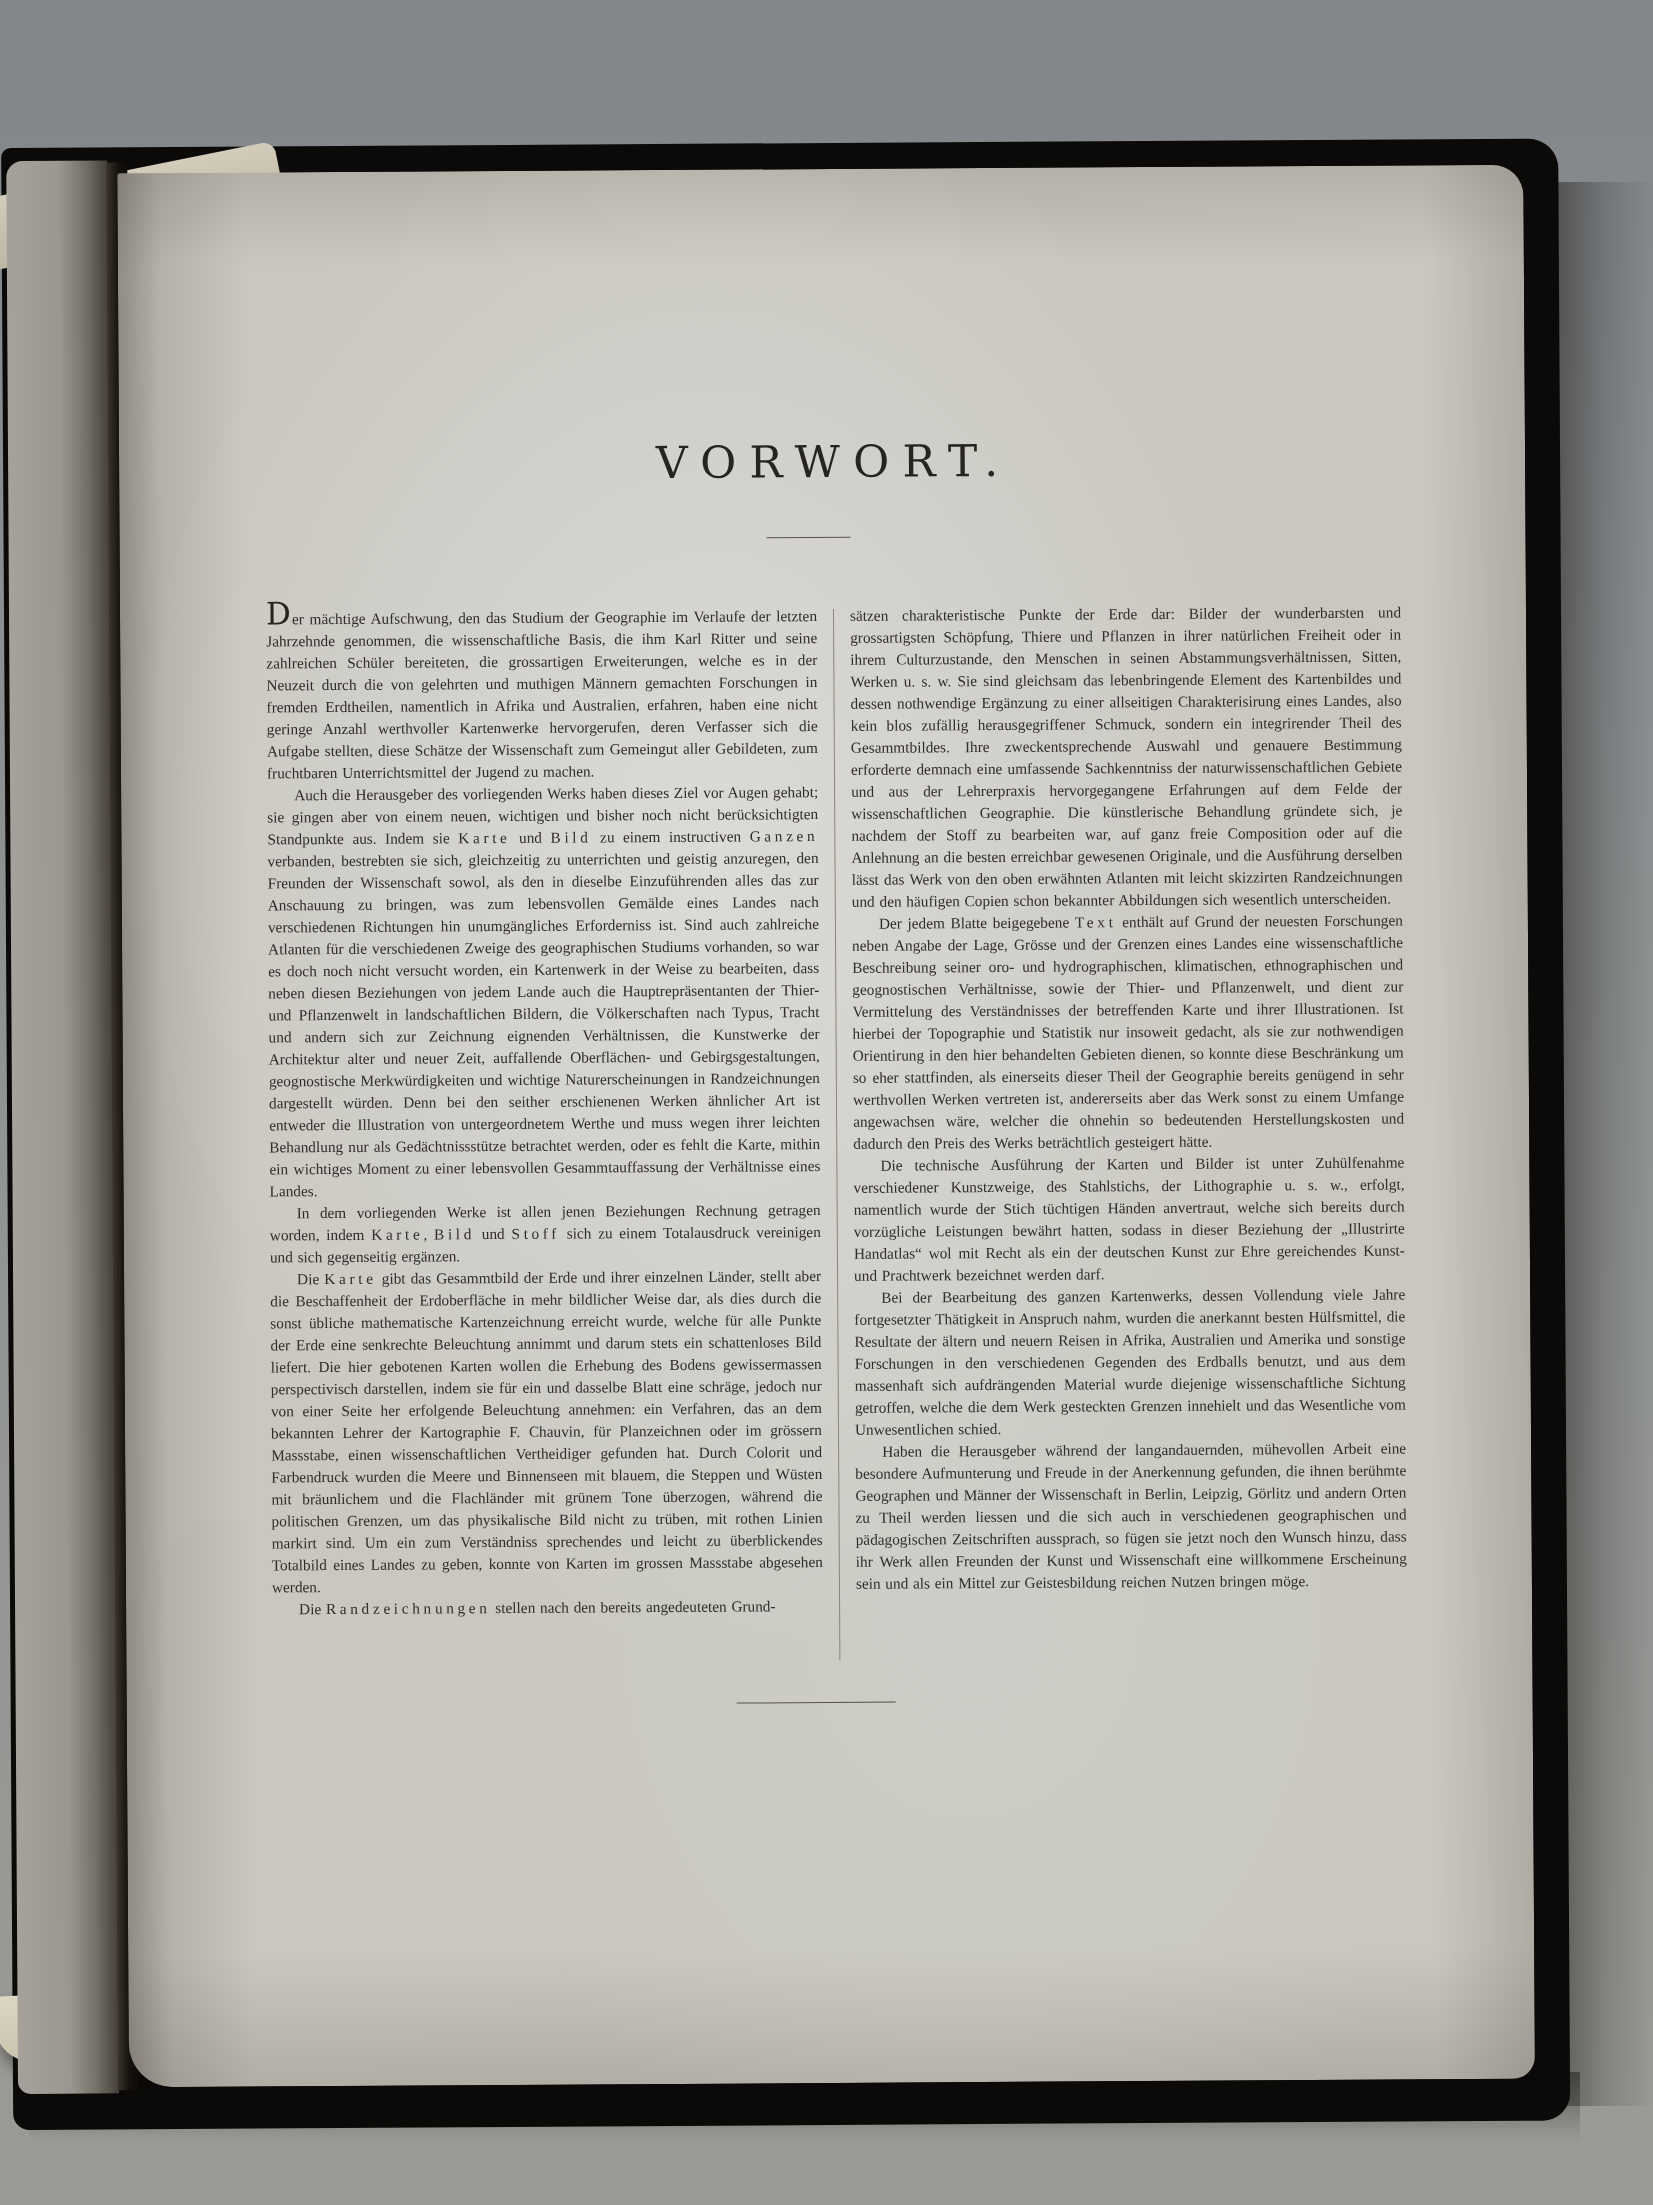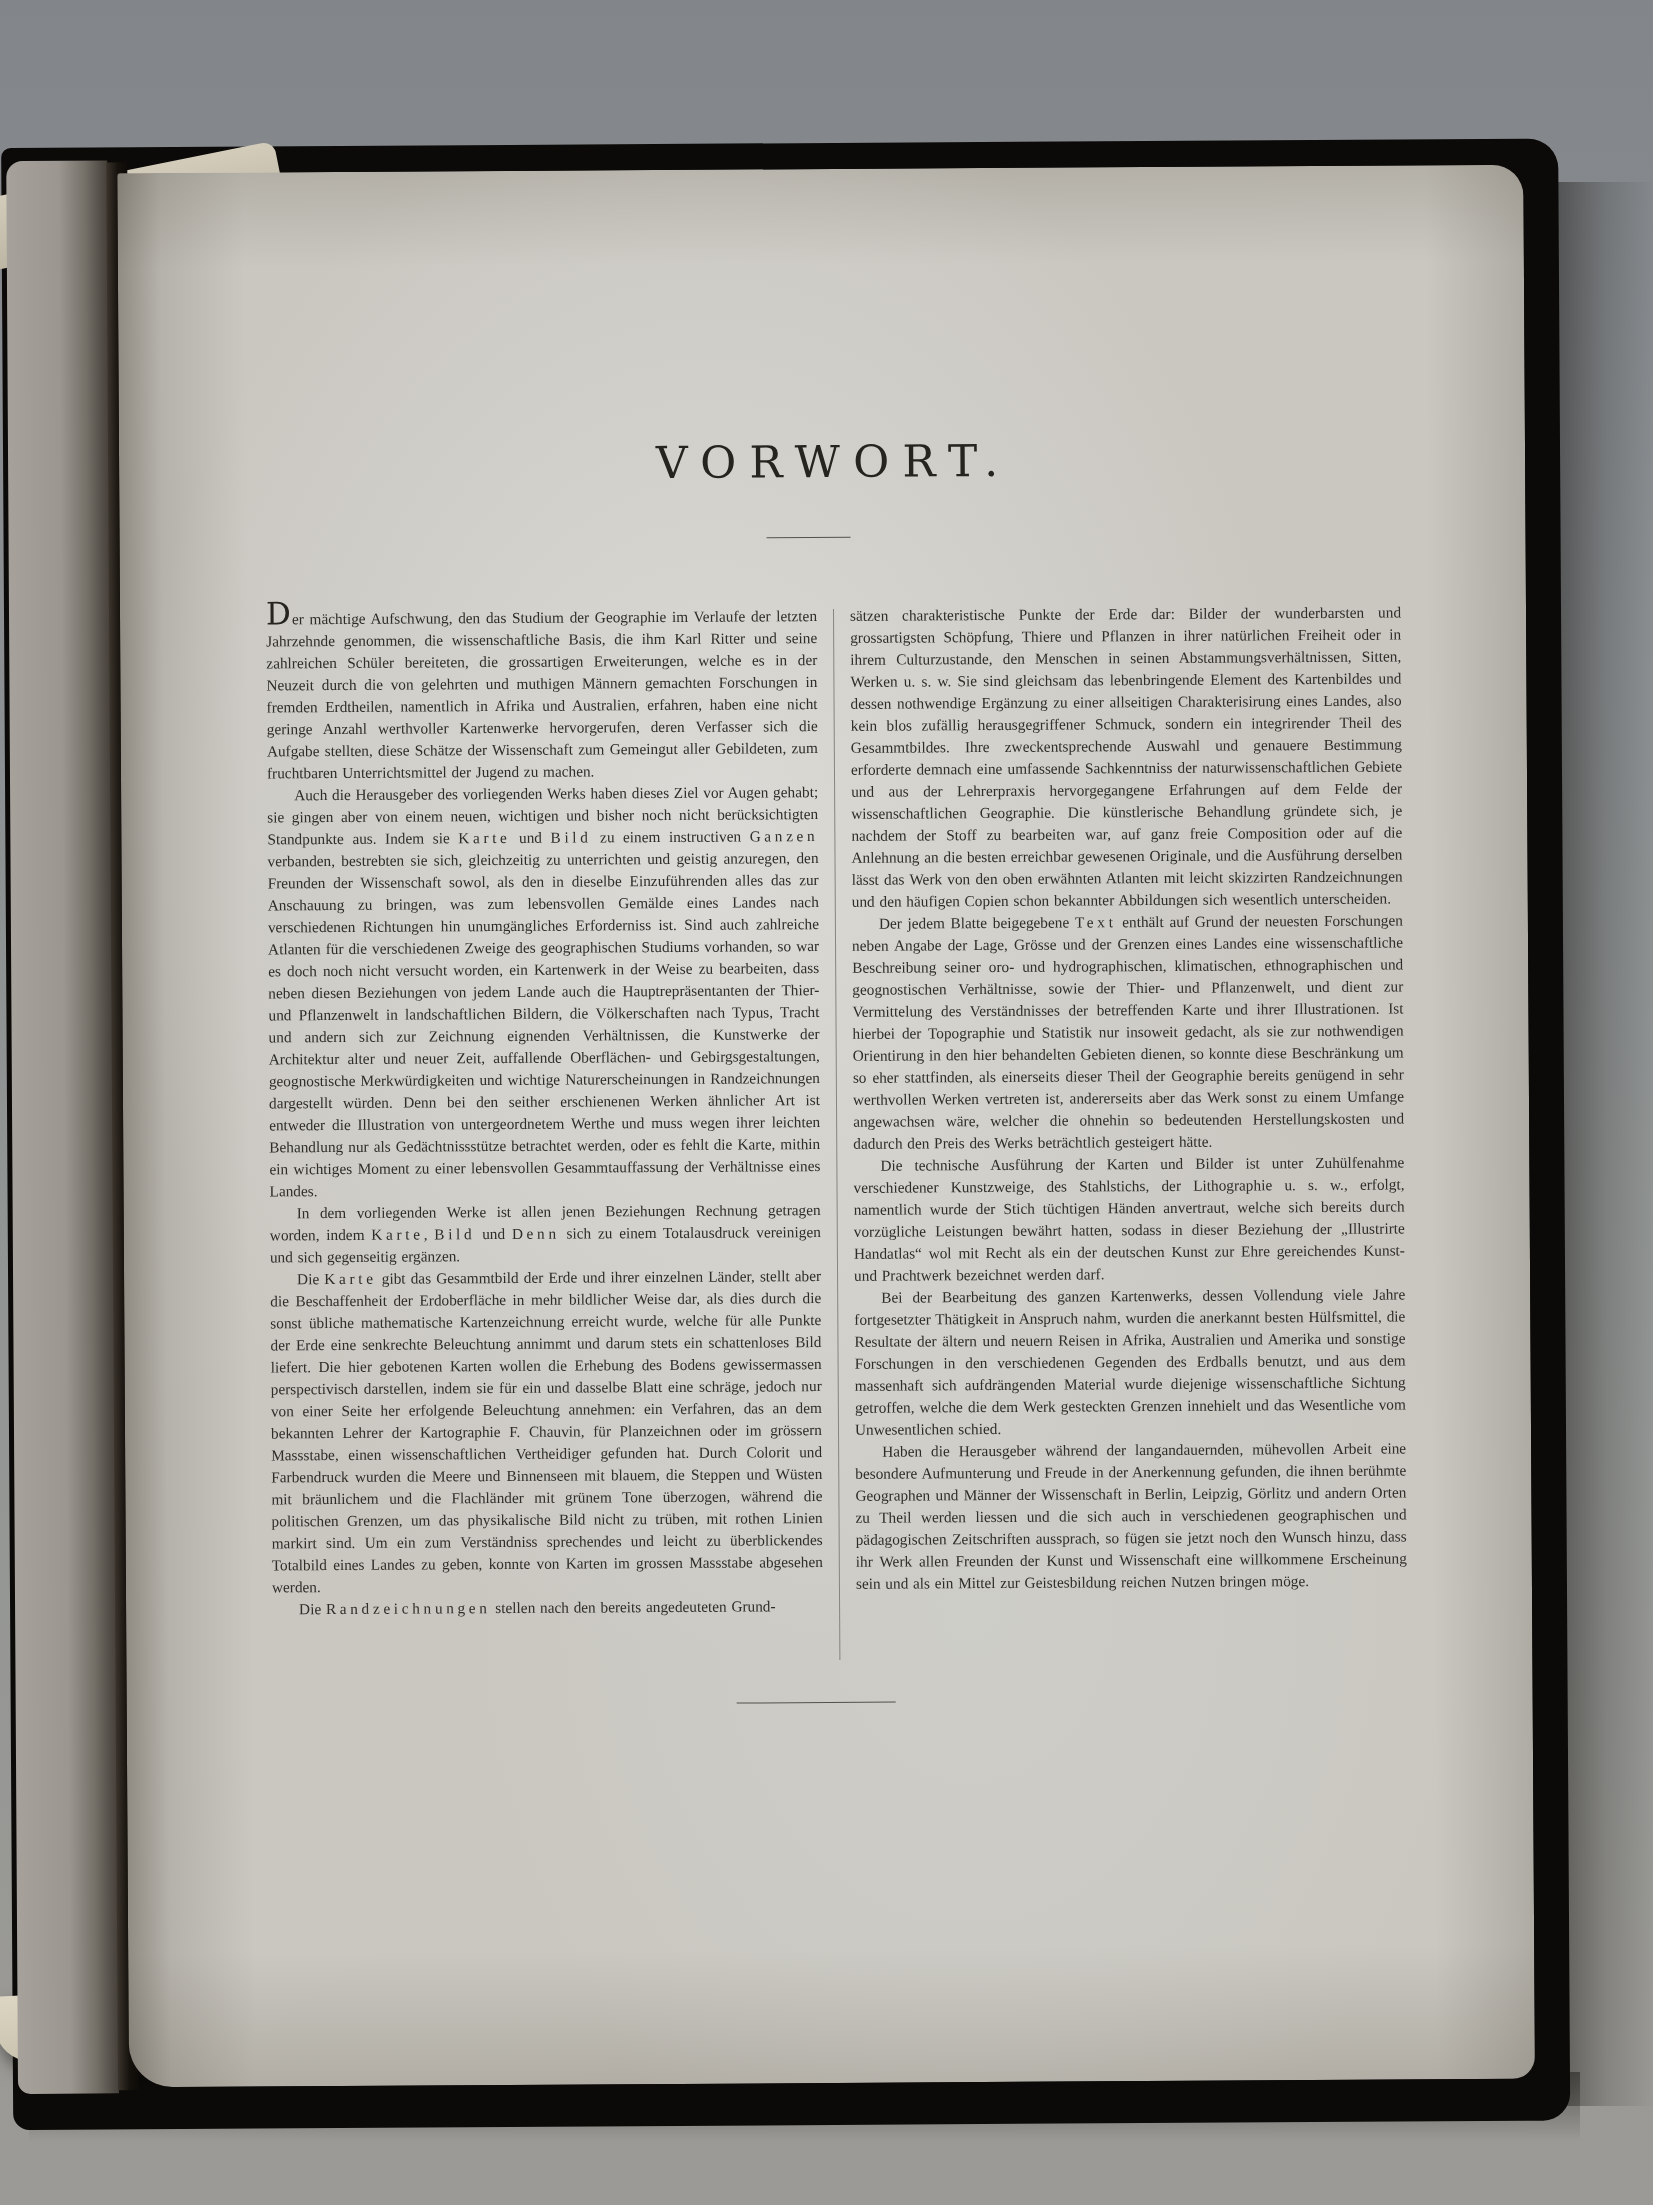--- a/index.html
+++ b/index.html
@@ -130,21 +130,21 @@
 
   <div class="main-page"></div>
 
   <div class="preface-title">VORWORT.</div>
   <div class="title-rule"></div>
 
   <div class="columns">
     <div class="col">
         <p><span class="initial">D</span>er mächtige Aufschwung, den das Studium der Geographie im Verlaufe der letzten Jahrzehnde genommen, die wissenschaftliche Basis, die ihm Karl Ritter und seine zahlreichen Schüler bereiteten, die grossartigen Erweiterungen, welche es in der Neuzeit durch die von gelehrten und muthigen Männern gemachten Forschungen in fremden Erdtheilen, namentlich in Afrika und Australien, erfahren, haben eine nicht geringe Anzahl werthvoller Kartenwerke hervorgerufen, deren Verfasser sich die Aufgabe stellten, diese Schätze der Wissenschaft zum Gemeingut aller Gebildeten, zum fruchtbaren Unterrichtsmittel der Jugend zu machen.</p>
         <p class="indent">Auch die Herausgeber des vorliegenden Werks haben dieses Ziel vor Augen gehabt; sie gingen aber von einem neuen, wichtigen und bisher noch nicht berücksichtigten Standpunkte aus.  Indem sie <span class="sp">Karte</span> und <span class="sp">Bild</span> zu einem instructiven <span class="sp">Ganzen</span> verbanden, bestrebten sie sich, gleichzeitig zu unterrichten und geistig anzuregen, den Freunden der Wissenschaft sowol, als den in dieselbe Einzuführenden alles das zur Anschauung zu bringen, was zum lebensvollen Gemälde eines Landes nach verschiedenen Richtungen hin unumgängliches Erforderniss ist.  Sind auch zahlreiche Atlanten für die verschiedenen Zweige des geographischen Studiums vorhanden, so war es doch noch nicht versucht worden, ein Kartenwerk in der Weise zu bearbeiten, dass neben diesen Beziehungen von jedem Lande auch die Hauptrepräsentanten der Thier- und Pflanzenwelt in landschaftlichen Bildern, die Völkerschaften nach Typus, Tracht und andern sich zur Zeichnung eignenden Verhältnissen, die Kunstwerke der Architektur alter und neuer Zeit, auffallende Oberflächen- und Gebirgsgestaltungen, geognostische Merkwürdigkeiten und wichtige Naturerscheinungen in Randzeichnungen dargestellt würden.  Denn bei den seither erschienenen Werken ähnlicher Art ist entweder die Illustration von untergeordnetem Werthe und muss wegen ihrer leichten Behandlung nur als Gedächtnissstütze betrachtet werden, oder es fehlt die Karte, mithin ein wichtiges Moment zu einer lebensvollen Gesammtauffassung der Verhältnisse eines Landes.</p>
-        <p class="indent">In dem vorliegenden Werke ist allen jenen Beziehungen Rechnung getragen worden, indem <span class="sp">Karte</span>, <span class="sp">Bild</span> und <span class="sp">Denn</span> sich zu einem Totalausdruck vereinigen und sich gegenseitig ergänzen.</p>
+        <p class="indent">In dem vorliegenden Werke ist allen jenen Beziehungen Rechnung getragen worden, indem <span class="sp">Karte</span>, <span class="sp">Bild</span> und <span class="sp">Stoff</span> sich zu einem Totalausdruck vereinigen und sich gegenseitig ergänzen.</p>
         <p class="indent">Die <span class="sp">Karte</span> gibt das Gesammtbild der Erde und ihrer einzelnen Länder, stellt aber die Beschaffenheit der Erdoberfläche in mehr bildlicher Weise dar, als dies durch die sonst übliche mathematische Kartenzeichnung erreicht wurde, welche für alle Punkte der Erde eine senkrechte Beleuchtung annimmt und darum stets ein schattenloses Bild liefert.  Die hier gebotenen Karten wollen die Erhebung des Bodens gewissermassen perspectivisch darstellen, indem sie für ein und dasselbe Blatt eine schräge, jedoch nur von einer Seite her erfolgende Beleuchtung annehmen: ein Verfahren, das an dem bekannten Lehrer der Kartographie F. Chauvin, für Planzeichnen oder im grössern Massstabe, einen wissenschaftlichen Vertheidiger gefunden hat.  Durch Colorit und Farbendruck wurden die Meere und Binnenseen mit blauem, die Steppen und Wüsten mit bräunlichem und die Flachländer mit grünem Tone überzogen, während die politischen Grenzen, um das physikalische Bild nicht zu trüben, mit rothen Linien markirt sind.  Um ein zum Verständniss sprechendes und leicht zu überblickendes Totalbild eines Landes zu geben, konnte von Karten im grossen Massstabe abgesehen werden.</p>
         <p class="indent">Die <span class="sp">Randzeichnungen</span> stellen nach den bereits angedeuteten Grund-</p>
       </div>
     <div class="col">
         <p>sätzen charakteristische Punkte der Erde dar: Bilder der wunderbarsten und grossartigsten Schöpfung, Thiere und Pflanzen in ihrer natürlichen Freiheit oder in ihrem Culturzustande, den Menschen in seinen Abstammungsverhältnissen, Sitten, Werken u. s. w.  Sie sind gleichsam das lebenbringende Element des Kartenbildes und dessen nothwendige Ergänzung zu einer allseitigen Charakterisirung eines Landes, also kein blos zufällig herausgegriffener Schmuck, sondern ein integrirender Theil des Gesammtbildes.  Ihre zweckentsprechende Auswahl und genauere Bestimmung erforderte demnach eine umfassende Sachkenntniss der naturwissenschaftlichen Gebiete und aus der Lehrerpraxis hervorgegangene Erfahrungen auf dem Felde der wissenschaftlichen Geographie.  Die künstlerische Behandlung gründete sich, je nachdem der Stoff zu bearbeiten war, auf ganz freie Composition oder auf die Anlehnung an die besten erreichbar gewesenen Originale, und die Ausführung derselben lässt das Werk von den oben erwähnten Atlanten mit leicht skizzirten Randzeichnungen und den häufigen Copien schon bekannter Abbildungen sich wesentlich unterscheiden.</p>
         <p class="indent">Der jedem Blatte beigegebene <span class="sp">Text</span> enthält auf Grund der neuesten Forschungen neben Angabe der Lage, Grösse und der Grenzen eines Landes eine wissenschaftliche Beschreibung seiner oro- und hydrographischen, klimatischen, ethnographischen und geognostischen Verhältnisse, sowie der Thier- und Pflanzenwelt, und dient zur Vermittelung des Verständnisses der betreffenden Karte und ihrer Illustrationen.  Ist hierbei der Topographie und Statistik nur insoweit gedacht, als sie zur nothwendigen Orientirung in den hier behandelten Gebieten dienen, so konnte diese Beschränkung um so eher stattfinden, als einerseits dieser Theil der Geographie bereits genügend in sehr werthvollen Werken vertreten ist, andererseits aber das Werk sonst zu einem Umfange angewachsen wäre, welcher die ohnehin so bedeutenden Herstellungskosten und dadurch den Preis des Werks beträchtlich gesteigert hätte.</p>
         <p class="indent">Die technische Ausführung der Karten und Bilder ist unter Zuhülfenahme verschiedener Kunstzweige, des Stahlstichs, der Lithographie u. s. w., erfolgt, namentlich wurde der Stich tüchtigen Händen anvertraut, welche sich bereits durch vorzügliche Leistungen bewährt hatten, sodass in dieser Beziehung der „Illustrirte Handatlas“ wol mit Recht als ein der deutschen Kunst zur Ehre gereichendes Kunst- und Prachtwerk bezeichnet werden darf.</p>
         <p class="indent">Bei der Bearbeitung des ganzen Kartenwerks, dessen Vollendung viele Jahre fortgesetzter Thätigkeit in Anspruch nahm, wurden die anerkannt besten Hülfsmittel, die Resultate der ältern und neuern Reisen in Afrika, Australien und Amerika und sonstige Forschungen in den verschiedenen Gegenden des Erdballs benutzt, und aus dem massenhaft sich aufdrängenden Material wurde diejenige wissenschaftliche Sichtung getroffen, welche die dem Werk gesteckten Grenzen innehielt und das Wesentliche vom Unwesentlichen schied.</p>
         <p class="indent">Haben die Herausgeber während der langandauernden, mühevollen Arbeit eine besondere Aufmunterung und Freude in der Anerkennung gefunden, die ihnen berühmte Geographen und Männer der Wissenschaft in Berlin, Leipzig, Görlitz und andern Orten zu Theil werden liessen und die sich auch in verschiedenen geographischen und pädagogischen Zeitschriften aussprach, so fügen sie jetzt noch den Wunsch hinzu, dass ihr Werk allen Freunden der Kunst und Wissenschaft eine willkommene Erscheinung sein und als ein Mittel zur Geistesbildung reichen Nutzen bringen möge.</p>
       </div>

